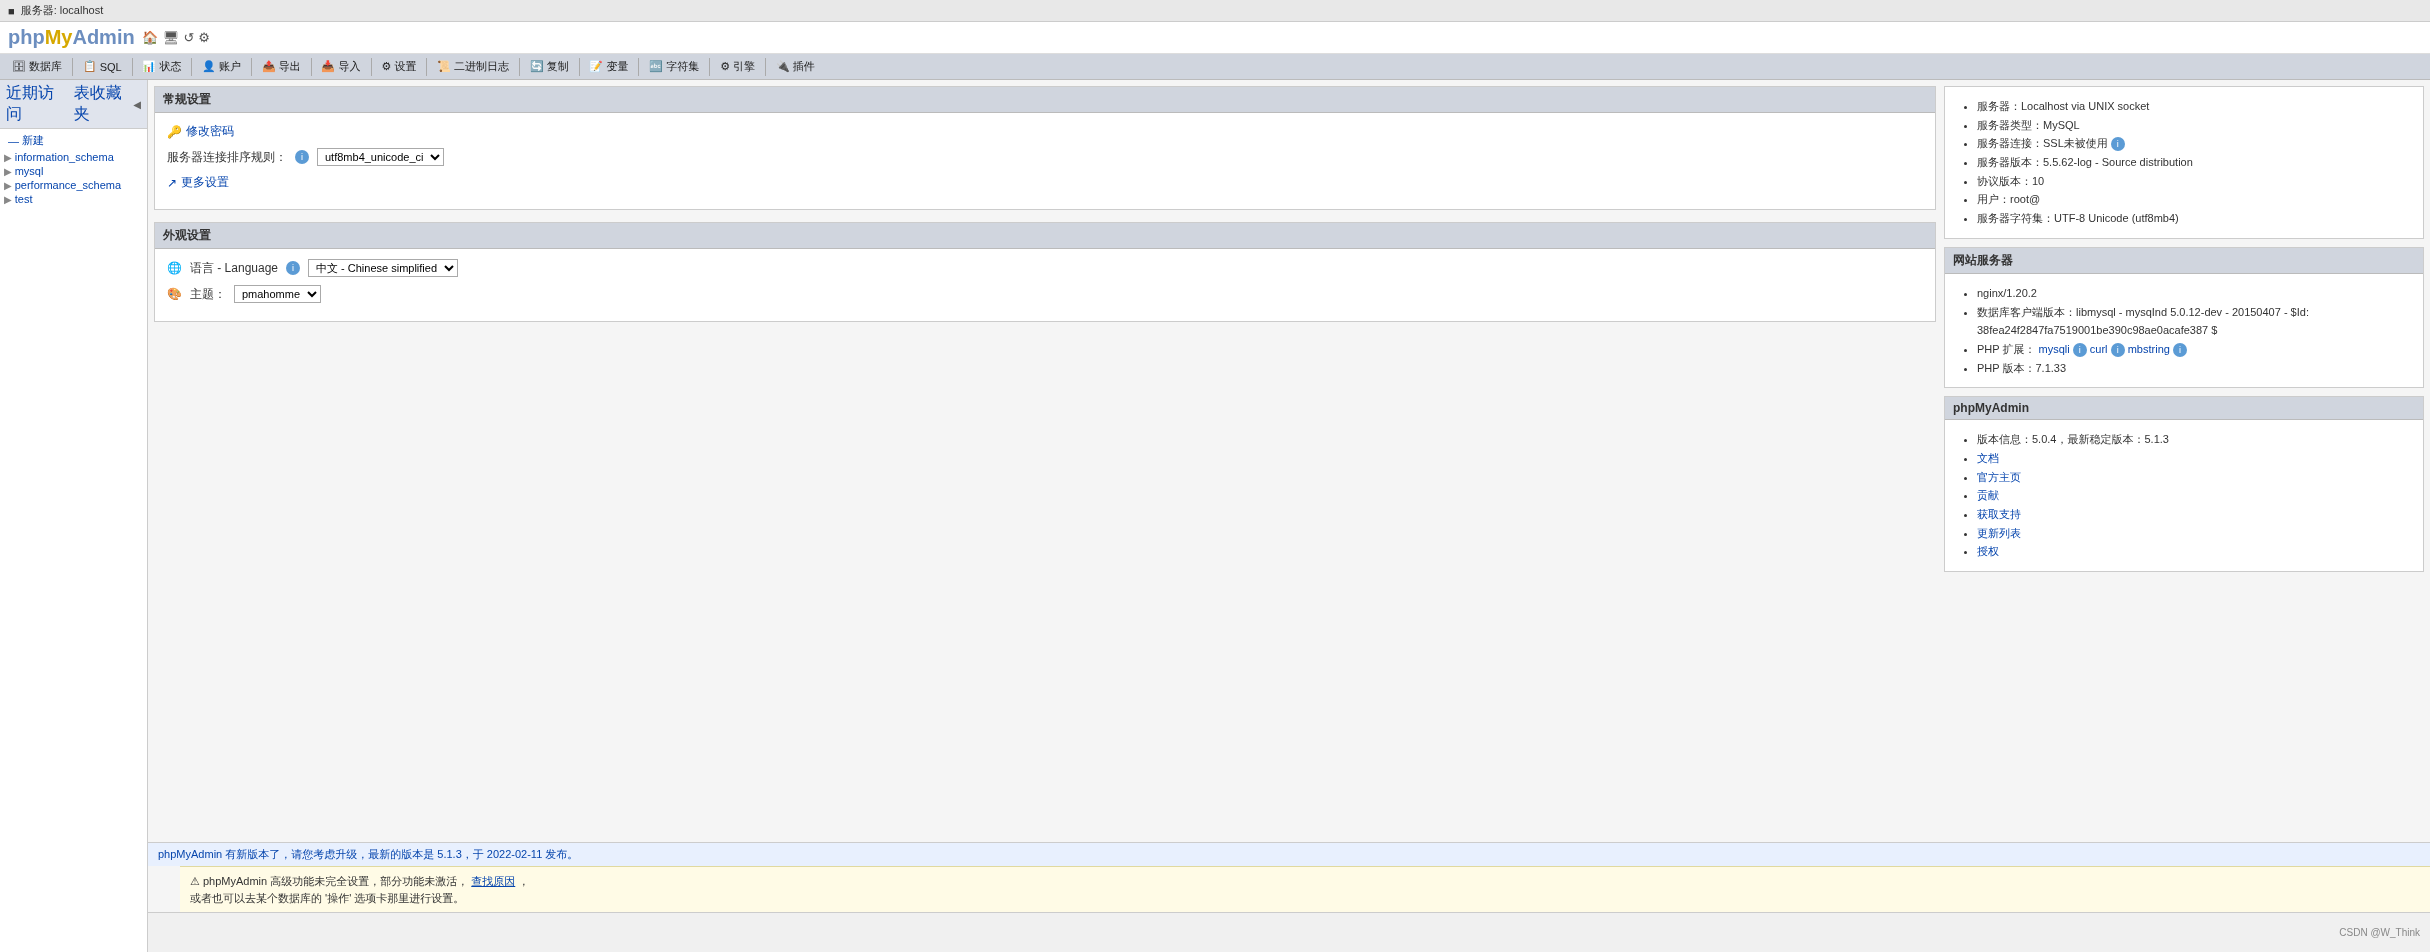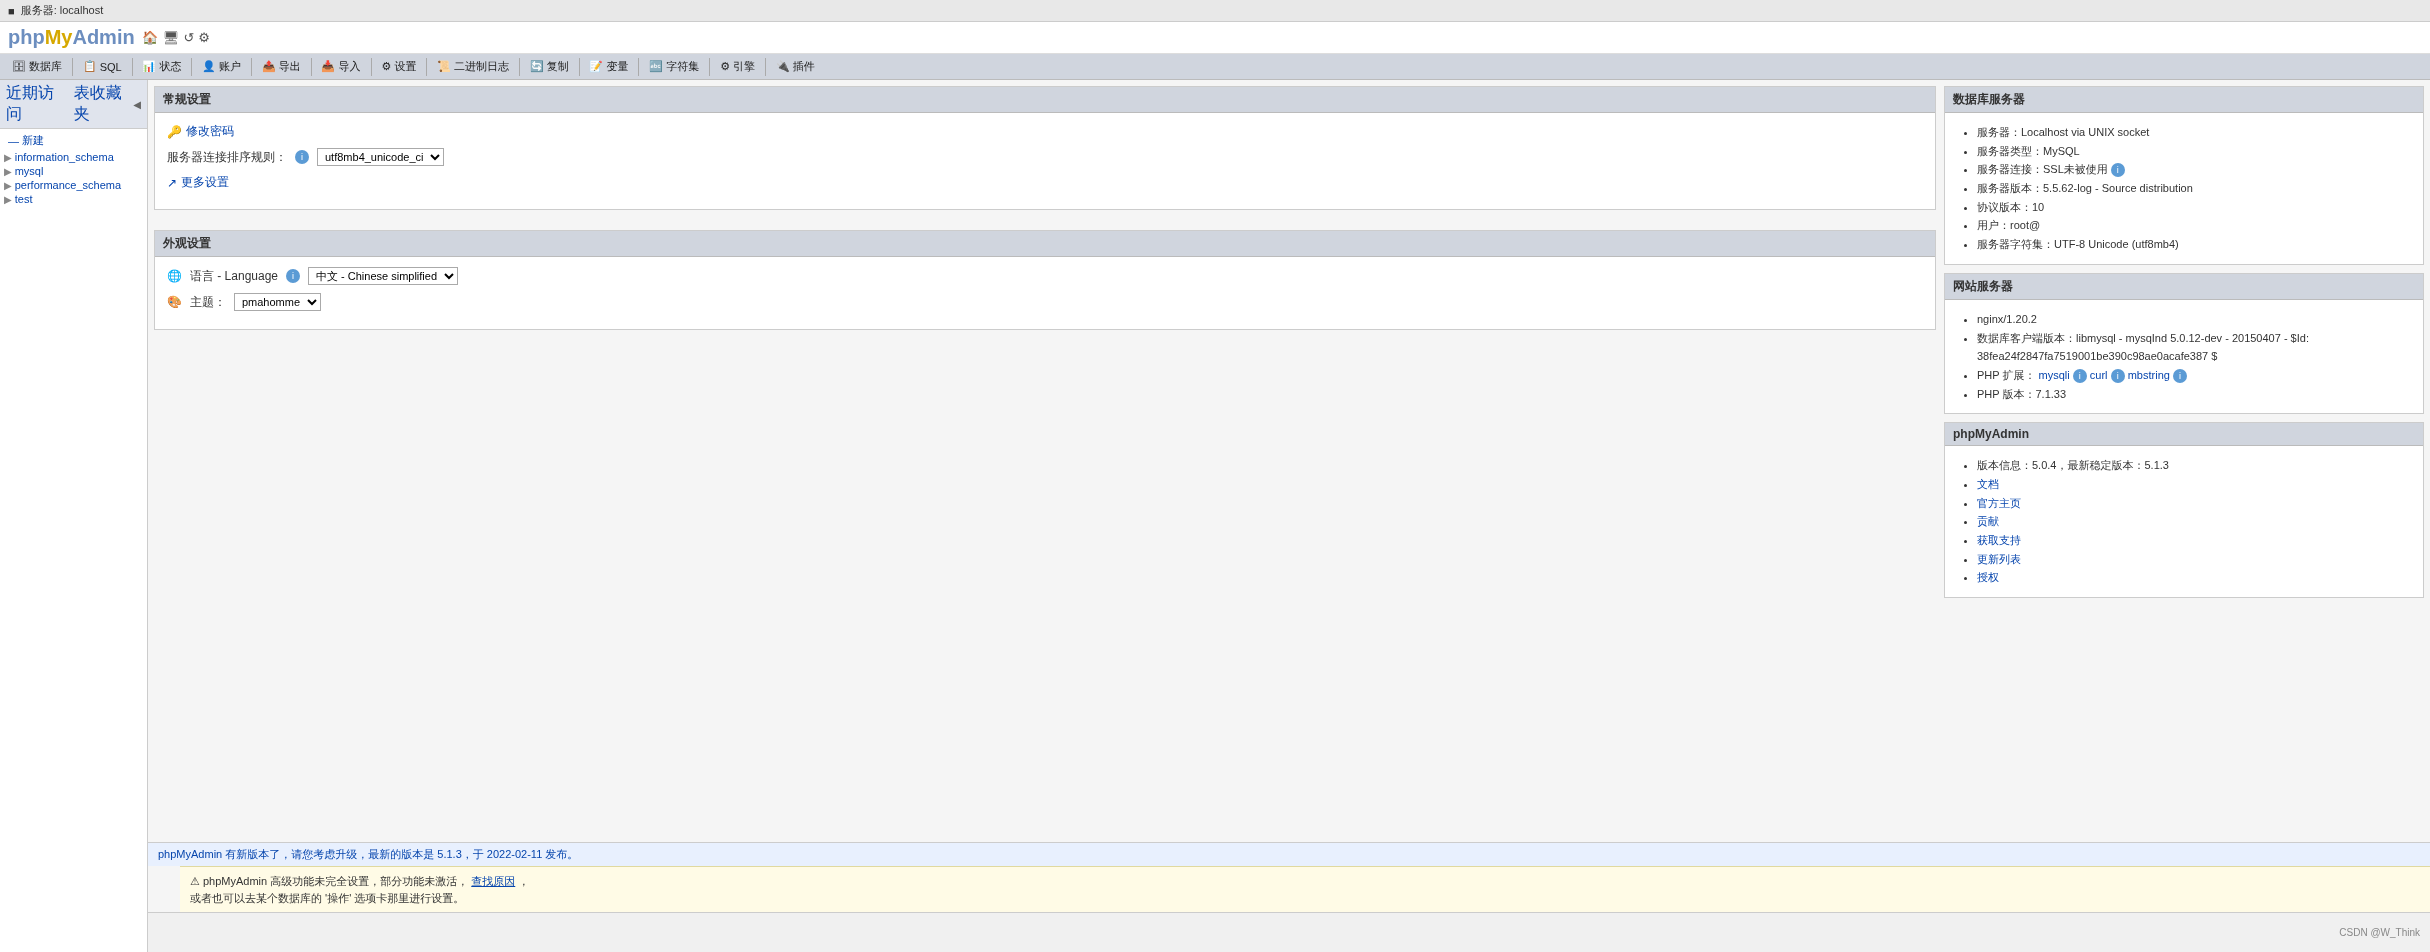--- a/index.html
+++ b/index.html
@@ -137,21 +137,21 @@
       overflow: auto;
       padding: 6px;
       gap: 8px;
     }
 
     
     .left-panels {
       flex: 1;
       display: flex;
       flex-direction: column;
-      gap: 20px;
+      gap: 12px;
     }
 
     
     .right-panels {
       width: 480px;
       min-width: 380px;
       display: flex;
       flex-direction: column;
       gap: 8px;
     }
@@ -431,21 +431,20 @@
                 </select>
               </div>
             </div>
           </div>
 
         </div>
 
         <div class="right-panels">
 
           <div class="panel-box">
-            <div class="panel-header">数据库服务器</div>
             <div class="panel-body">
               <ul class="info-list">
                 <li>服务器：Localhost via UNIX socket</li>
                 <li>服务器类型：MySQL</li>
                 <li>
                   <span>服务器连接：SSL未被使用</span>
                   <span class="info-icon">i</span>
                 </li>
                 <li>服务器版本：5.5.62-log - Source distribution</li>
                 <li>协议版本：10</li>

